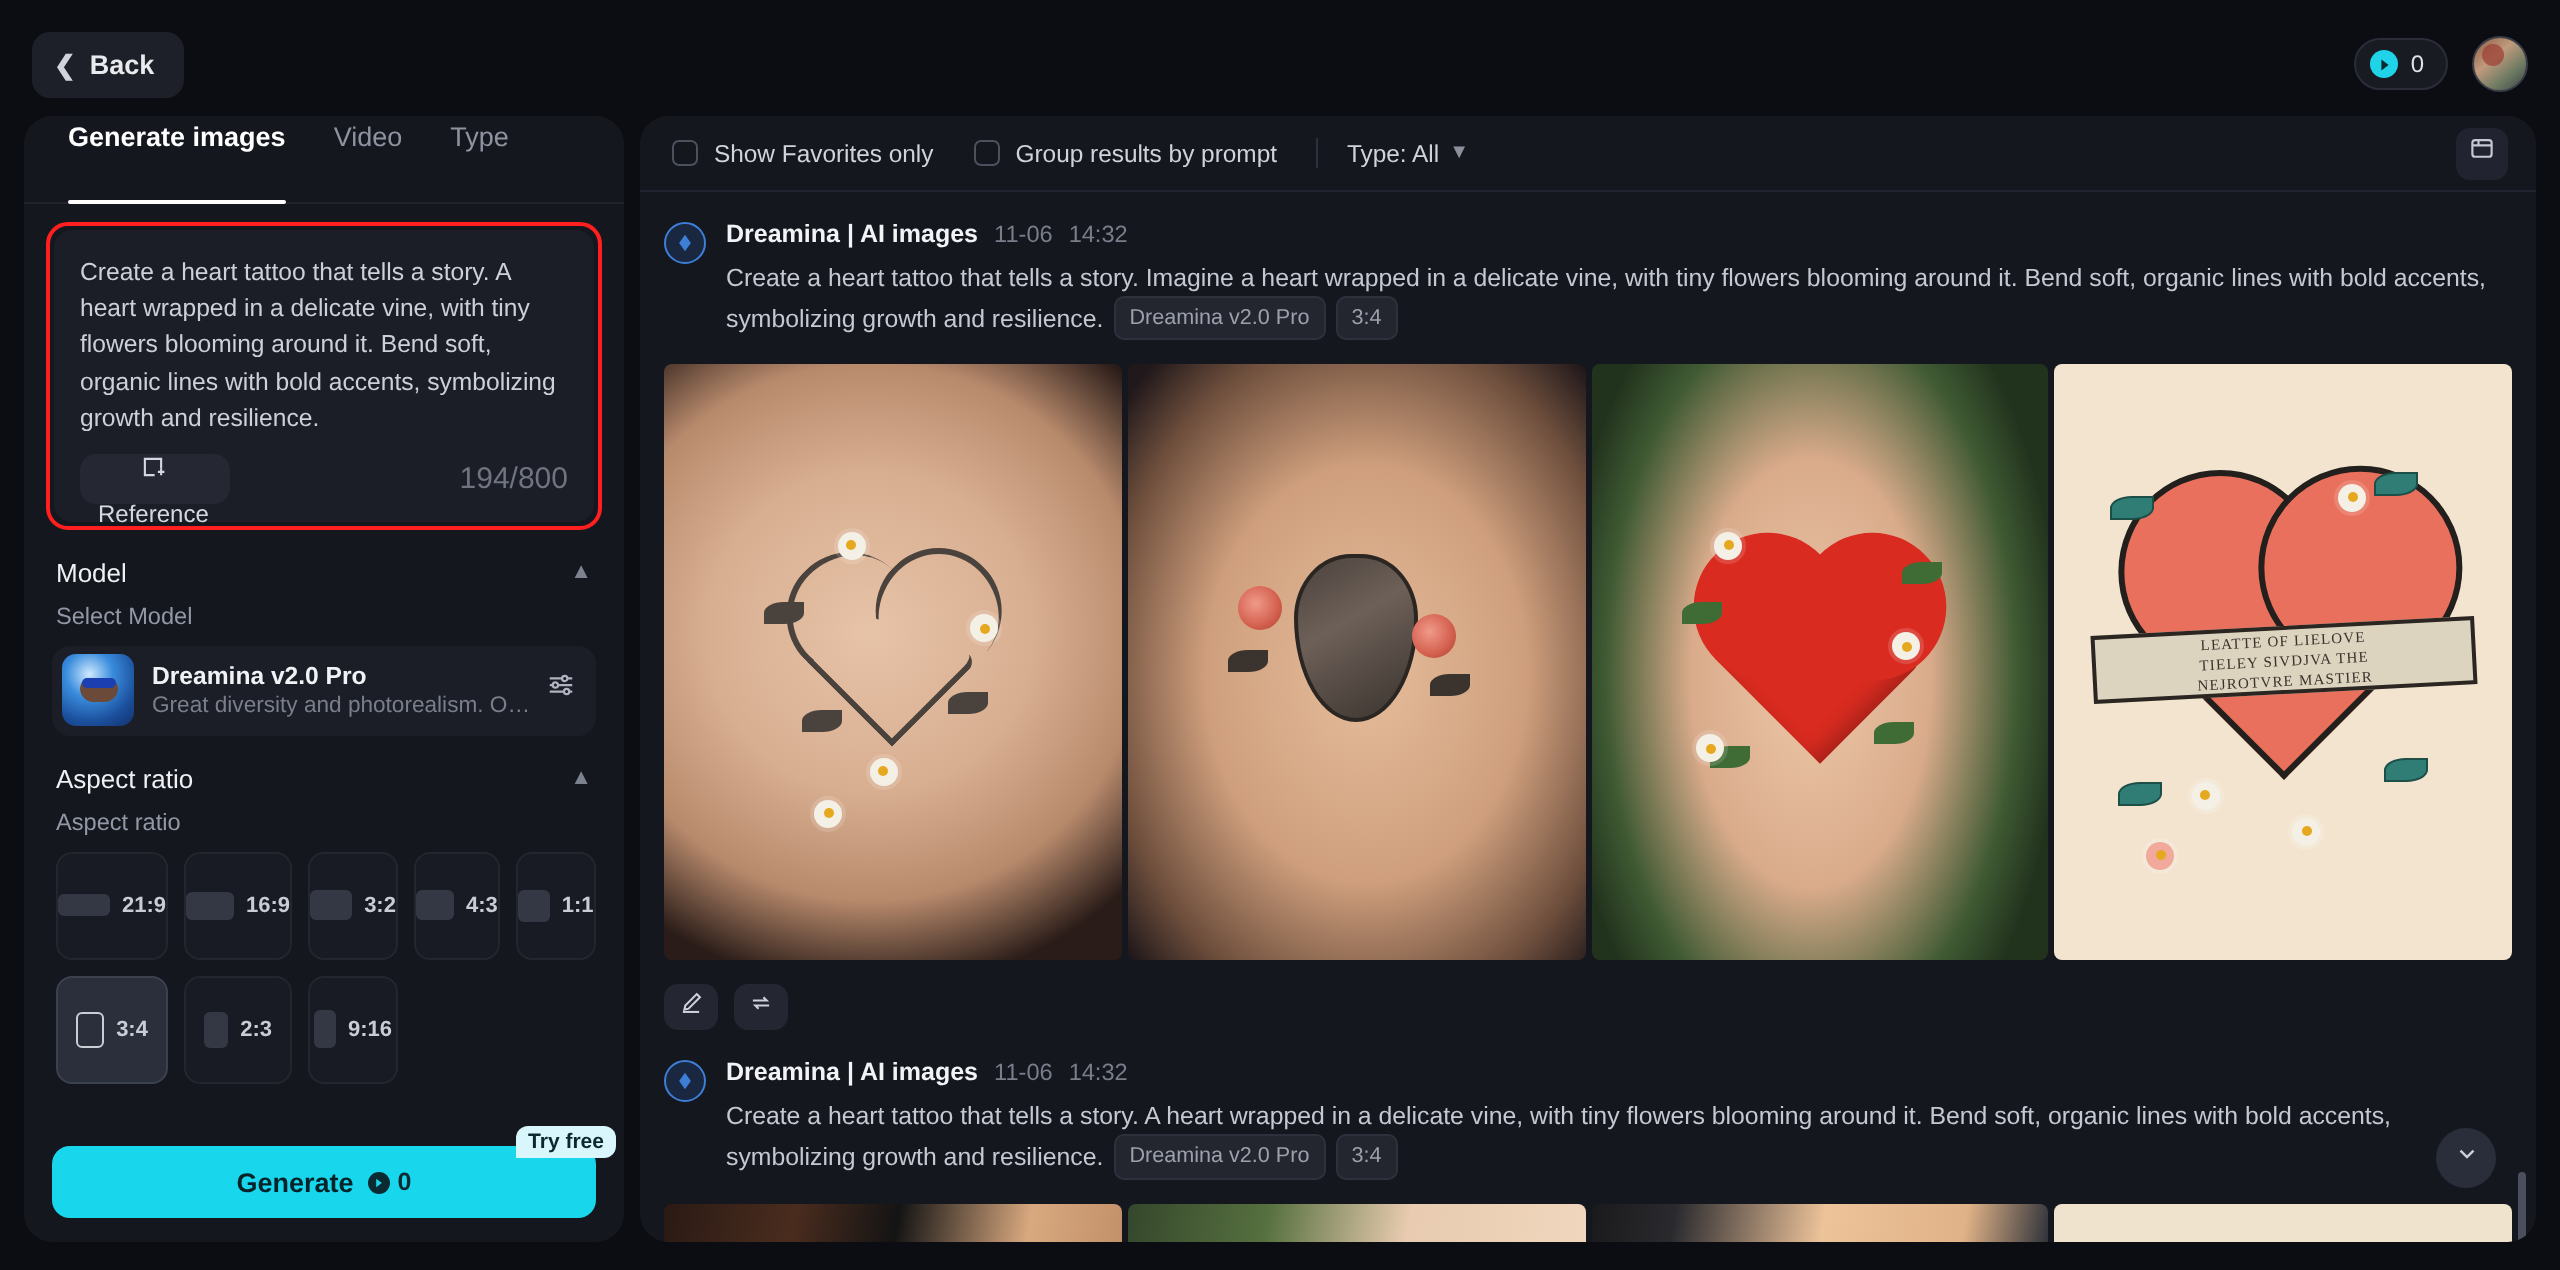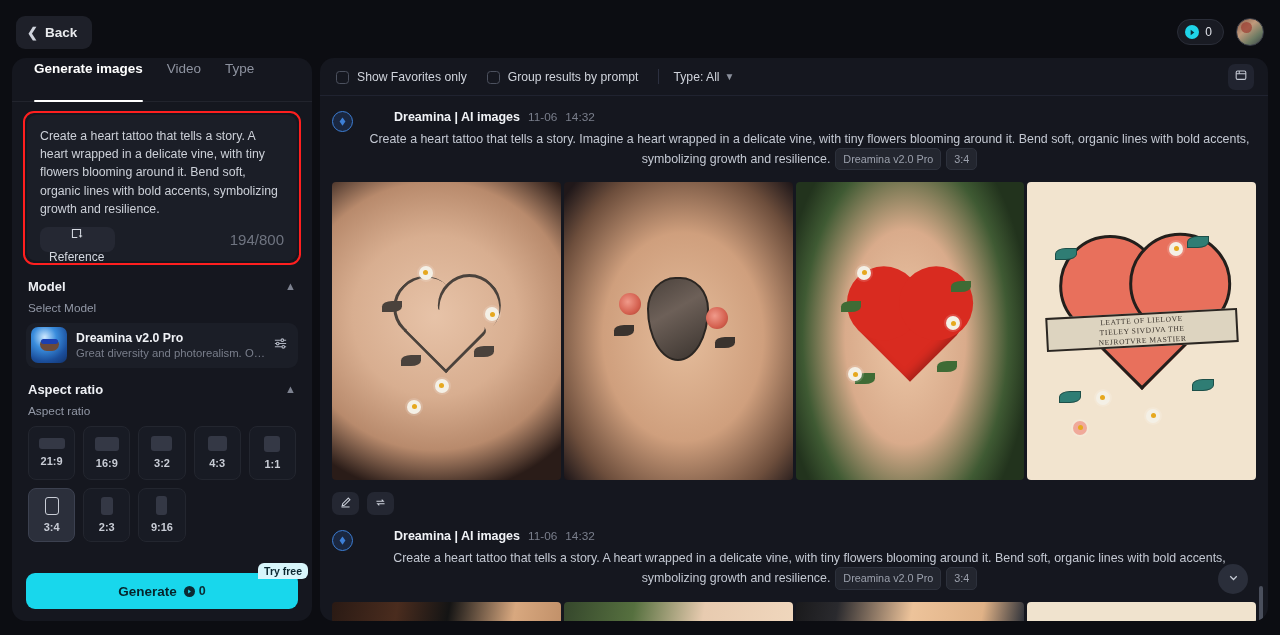--- a/index.html
+++ b/index.html
@@ -92,21 +92,21 @@
     background: #252833; border-radius: 8px; height: 25px;
     padding: 0 11px 0 9px; cursor: pointer;
     font-size: 12px; color: #d4d8e0; flex-direction: column;
   }
   .char-count { margin-left: auto; font-size: 15px; color: #6f7480; }
 
   .section-head {
     display: flex; align-items: center;
     padding: 14px 16px 0 16px;
   }
-  .section-title { font-size: 13px; font-weight: 700; color: #eef0f4; }
+  .section-title { font-size: 13px; font-weight: 400; color: #eef0f4; }
   .caret { margin-left: auto; color: #7d8290; font-size: 11px; line-height: 1; }
   .sub-label {
     font-size: 11.8px; color: #9298a6; padding: 7px 16px 0 16px;
   }
 
   .model-card {
     margin: 8px 14px 0 14px; height: 45px;
     background: #1b1e27; border-radius: 9px;
     display: flex; align-items: center; padding: 0 10px 0 5px;
     cursor: pointer;
@@ -156,21 +156,21 @@
     width: 5px; height: 11px; border-radius: 3px; background: #e4e7ec;
   }
   .slider-value { font-size: 12.5px; color: #e6e9ee; font-weight: 700; width: 18px; }
 
   .ratio-grid {
     display: grid; grid-template-columns: repeat(5, 1fr);
     gap: 8px; padding: 8px 16px 0 16px;
   }
   .ratio-cell {
     height: 54px; background: #181b24; border: 1px solid #23262f;
-    border-radius: 8px; display: flex; flex-direction: column;
+    border-radius: 8px; display: flex; 
     align-items: center; justify-content: center; gap: 6px; cursor: pointer;
   }
   .ratio-cell.selected { background: #2b2f3b; border-color: #3c4150; }
   .ratio-shape { background: #343845; border-radius: 3px; }
   .ratio-cell.selected .ratio-shape { background: #2b2f3b; border: 1.5px solid #c9cdd6; }
   .ratio-label { font-size: 11px; color: #c8ccd5; font-weight: 600; }
 
   .generate-wrap {
     position: absolute; left: 14px; bottom: 12px; width: 272px;
   }
@@ -198,21 +198,21 @@
   .main {
     position: absolute; left: 320px; top: 58px;
     width: 948px; height: 563px;
     background: #15171f; border-radius: 14px; overflow: hidden;
   }
   .main-toolbar {
     height: 38px; display: flex; align-items: center;
     padding: 0 14px 0 16px; border-bottom: 1px solid #202330;
   }
   .chk-item {
-    display: flex; align-items: flex-end; gap: 8px; cursor: pointer;
+    display: flex; align-items: flex-start; gap: 8px; cursor: pointer;
     margin-right: 20px;
   }
   .chk-box {
     width: 13px; height: 13px; border-radius: 3.5px;
     border: 1.4px solid #4c515e; background: transparent;
   }
   .chk-label { font-size: 12.2px; color: #cfd3db; }
   .tool-sep { width: 1px; height: 15px; background: #2c3040; margin: 0 14px 0 0; }
   .type-select {
     display: flex; align-items: center; gap: 5px; cursor: pointer;
@@ -233,26 +233,25 @@
   }
   .res-head { display: flex; align-items: flex-start; gap: 10px; }
   .res-avatar {
     width: 21px; height: 21px; border-radius: 50%;
     background: #1a2740; border: 1.4px solid #3d7fd6;
     display: flex; align-items: center; justify-content: center;
     flex: none; margin-top: 1px;
   }
   .res-body { flex: 1; min-width: 0; }
   .res-meta { display: flex; align-items: baseline; gap: 8px; }
-  .res-title { font-size: 12.5px; font-weight: 700; color: #f1f3f7; margin-left: 31px; }
+  .res-title { font-size: 12.5px; font-weight: 700; color: #f1f3f7; }
   .res-date, .res-time { font-size: 11.8px; color: #797e8b; }
   .res-prompt {
     font-size: 12.4px; line-height: 1.52; color: #c3c8d2;
     margin-top: 6px;
-    text-align: center;
   }
   .chip {
     display: inline-block; vertical-align: middle;
     background: #23262f; border: 1px solid #2d313c; border-radius: 5px;
     font-size: 10.8px; color: #9ba0ac; padding: 2px 7px; margin-left: 5px;
     position: relative; top: -1px;
   }
   .img-grid {
     display: grid; grid-template-columns: repeat(4, 1fr);
     gap: 3px; margin-top: 11px;

